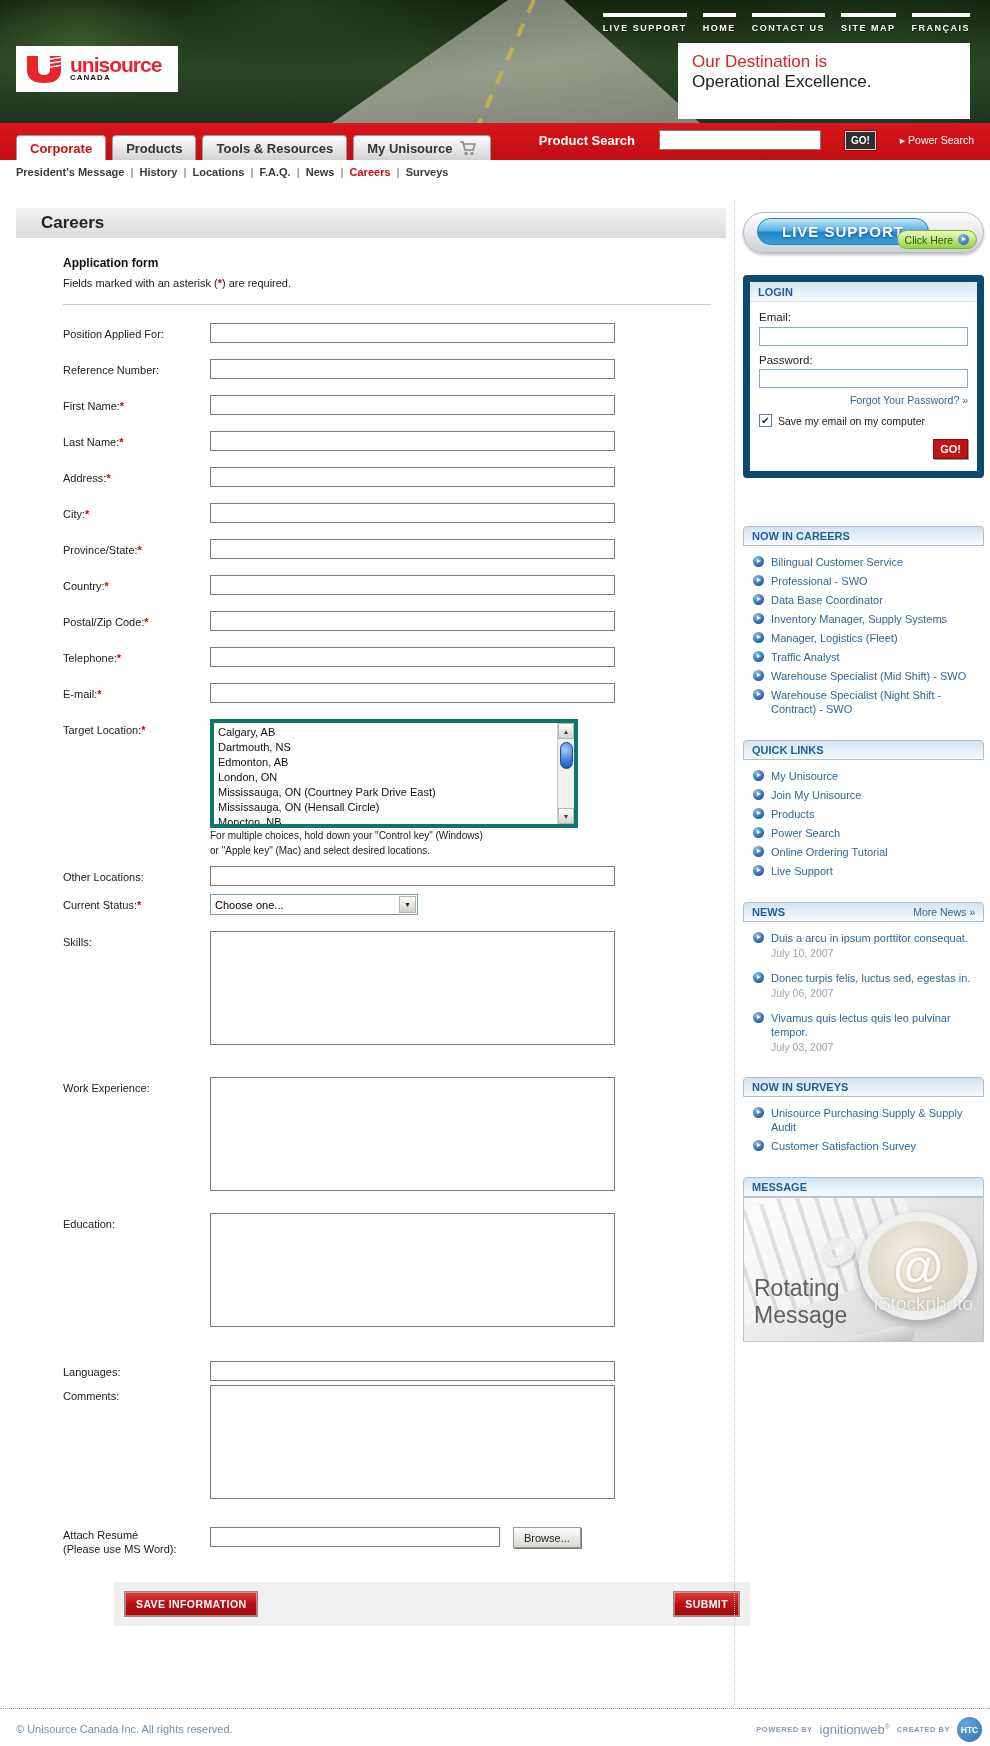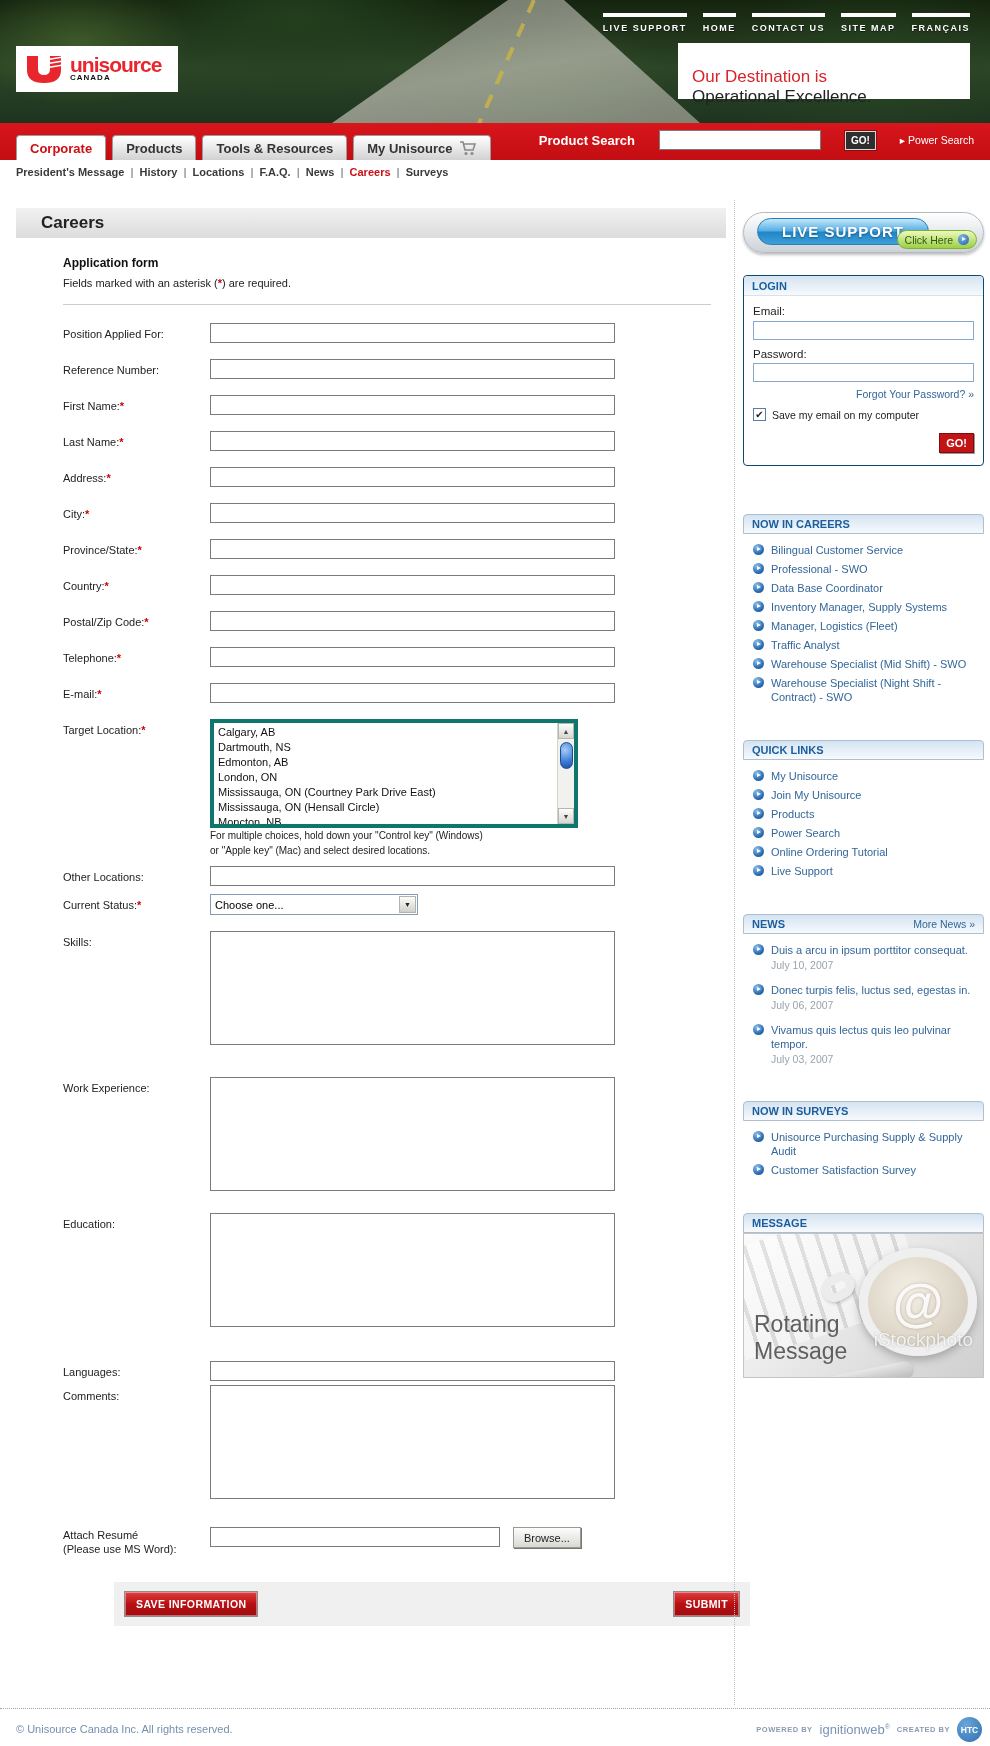--- a/index.html
+++ b/index.html
@@ -20,21 +20,21 @@
     background:linear-gradient(170deg,#7d8377,#a8ab9d 55%,#8e9284); }
   .road-line { position:absolute; left:58%; top:0; width:4px; height:140%; transform:rotate(24deg); transform-origin:top;
     background:repeating-linear-gradient(180deg,#d9c25a 0 14px, rgba(0,0,0,0) 14px 26px); }
   .topnav { position:absolute; top:13px; right:20px; display:flex; gap:16px; }
   .topnav-item { color:#fff; font-size:9px; font-weight:bold; letter-spacing:1.5px;
     border-top:4px solid #fff; padding-top:6px; cursor:pointer; text-shadow:0 1px 1px rgba(0,0,0,.6); }
   .logo-box { position:absolute; left:16px; top:46px; width:162px; height:46px; background:#fff;
     display:flex; align-items:center; gap:6px; padding-left:8px; }
   .logo-word { color:#e8262d; font-weight:bold; font-size:21px; letter-spacing:-1px; line-height:17px; }
   .logo-country { color:#111; font-weight:bold; font-size:8px; letter-spacing:1px; }
-  .tagline-box { position:absolute; left:678px; top:43px; width:292px; height:56px; background:#fff; padding:24px 0 0 14px; }
+  .tagline-box { position:absolute; left:678px; top:43px; width:292px; height:76px; background:#fff; padding:9px 0 0 14px; }
   .tag1 { color:#d8232a; font-size:17px; }
   .tag2 { color:#222; font-size:17px; }
 
   
   .redbar { position:absolute; top:123px; left:0; width:990px; height:37px;
     background:linear-gradient(180deg,#d8161c,#c20d12); }
   .tabs { position:absolute; left:16px; bottom:0; display:flex; gap:6px; align-items:flex-start; }
   .tab { height:25px; padding:0 13px; display:flex; align-items:center; gap:6px;
     background:linear-gradient(180deg,#ffffff,#d2d2d2); border:1px solid #9a9a9a; border-bottom:none;
     border-radius:4px 4px 0 0; font-weight:bold; font-size:13px; color:#333; cursor:pointer; }
@@ -108,30 +108,30 @@
     background:linear-gradient(180deg,#eef9bd,#9ccf45); border:1px solid #7fb433; color:#2e5a12;
     font-size:10.5px; display:flex; align-items:center; gap:5px; }
   .ls-dot { width:11px; height:11px; border-radius:50%; background:radial-gradient(circle at 35% 30%,#7db4e8,#1f5fae); position:relative; }
   .ls-dot::after { content:""; position:absolute; left:4px; top:3px; border-left:4px solid #fff;
     border-top:2.5px solid transparent; border-bottom:2.5px solid transparent; }
 
   .sec-h { height:20px; background:linear-gradient(180deg,#d5e3f1,#f6fafd); border:1px solid #aebfd2;
     border-radius:4px 4px 0 0; display:flex; align-items:center; justify-content:space-between;
     padding:0 8px; font-size:11px; font-weight:bold; color:#1b5e9e; }
   .more-link { font-weight:normal; font-size:10.5px; color:#336699; cursor:pointer; }
-  .sec { margin-bottom:24px;margin-top:36px; }
+  .sec { margin-bottom:24px; }
   .sec-body { padding:9px 2px 0 10px; }
   .blink { display:flex; gap:7px; margin-bottom:5px; cursor:pointer; }
   .blink .txt { font-size:11px; color:#336699; line-height:14px; }
   .bull { width:11px; height:11px; border-radius:50%; flex-shrink:0; margin-top:1px; position:relative;
     background:radial-gradient(circle at 35% 28%,#8cc0ea,#2a6bb0 62%,#174f8e); }
   .bull::after { content:""; position:absolute; left:4px; top:3px; border-left:4px solid #fff;
     border-top:2.5px solid transparent; border-bottom:2.5px solid transparent; }
 
-  .login-box { border:1px solid #0c4a6e; border-radius:4px; margin-bottom:48px; background:#fff; }
+  .login-box { border:7px solid #0c4a6e; border-radius:4px; margin-bottom:48px; background:#fff; }
   .login-box .sec-h { border:none; border-bottom:1px solid #d7e2ee; border-radius:4px 4px 0 0; }
   .login-body { padding:9px 9px 12px 9px; }
   .login-lbl { font-size:11.5px; color:#222; margin-bottom:3px; }
   .login-in { width:100%; height:19px; border:1px solid #86a9c9; font-size:11px; padding:0 3px; margin-bottom:8px; }
   .forgot { text-align:right; font-size:10.5px; color:#336699; cursor:pointer; margin:-2px 0 8px 0; }
   .save-row { display:flex; align-items:center; gap:6px; }
   .cbx { width:13px; height:13px; border:1px solid #5a7da0; background:#fff; font-size:10px; line-height:11px;
     text-align:center; color:#222; cursor:pointer; flex-shrink:0; }
   .save-lbl { font-size:10.5px; color:#222; }
   .login-go-row { text-align:right; margin-top:12px; }

